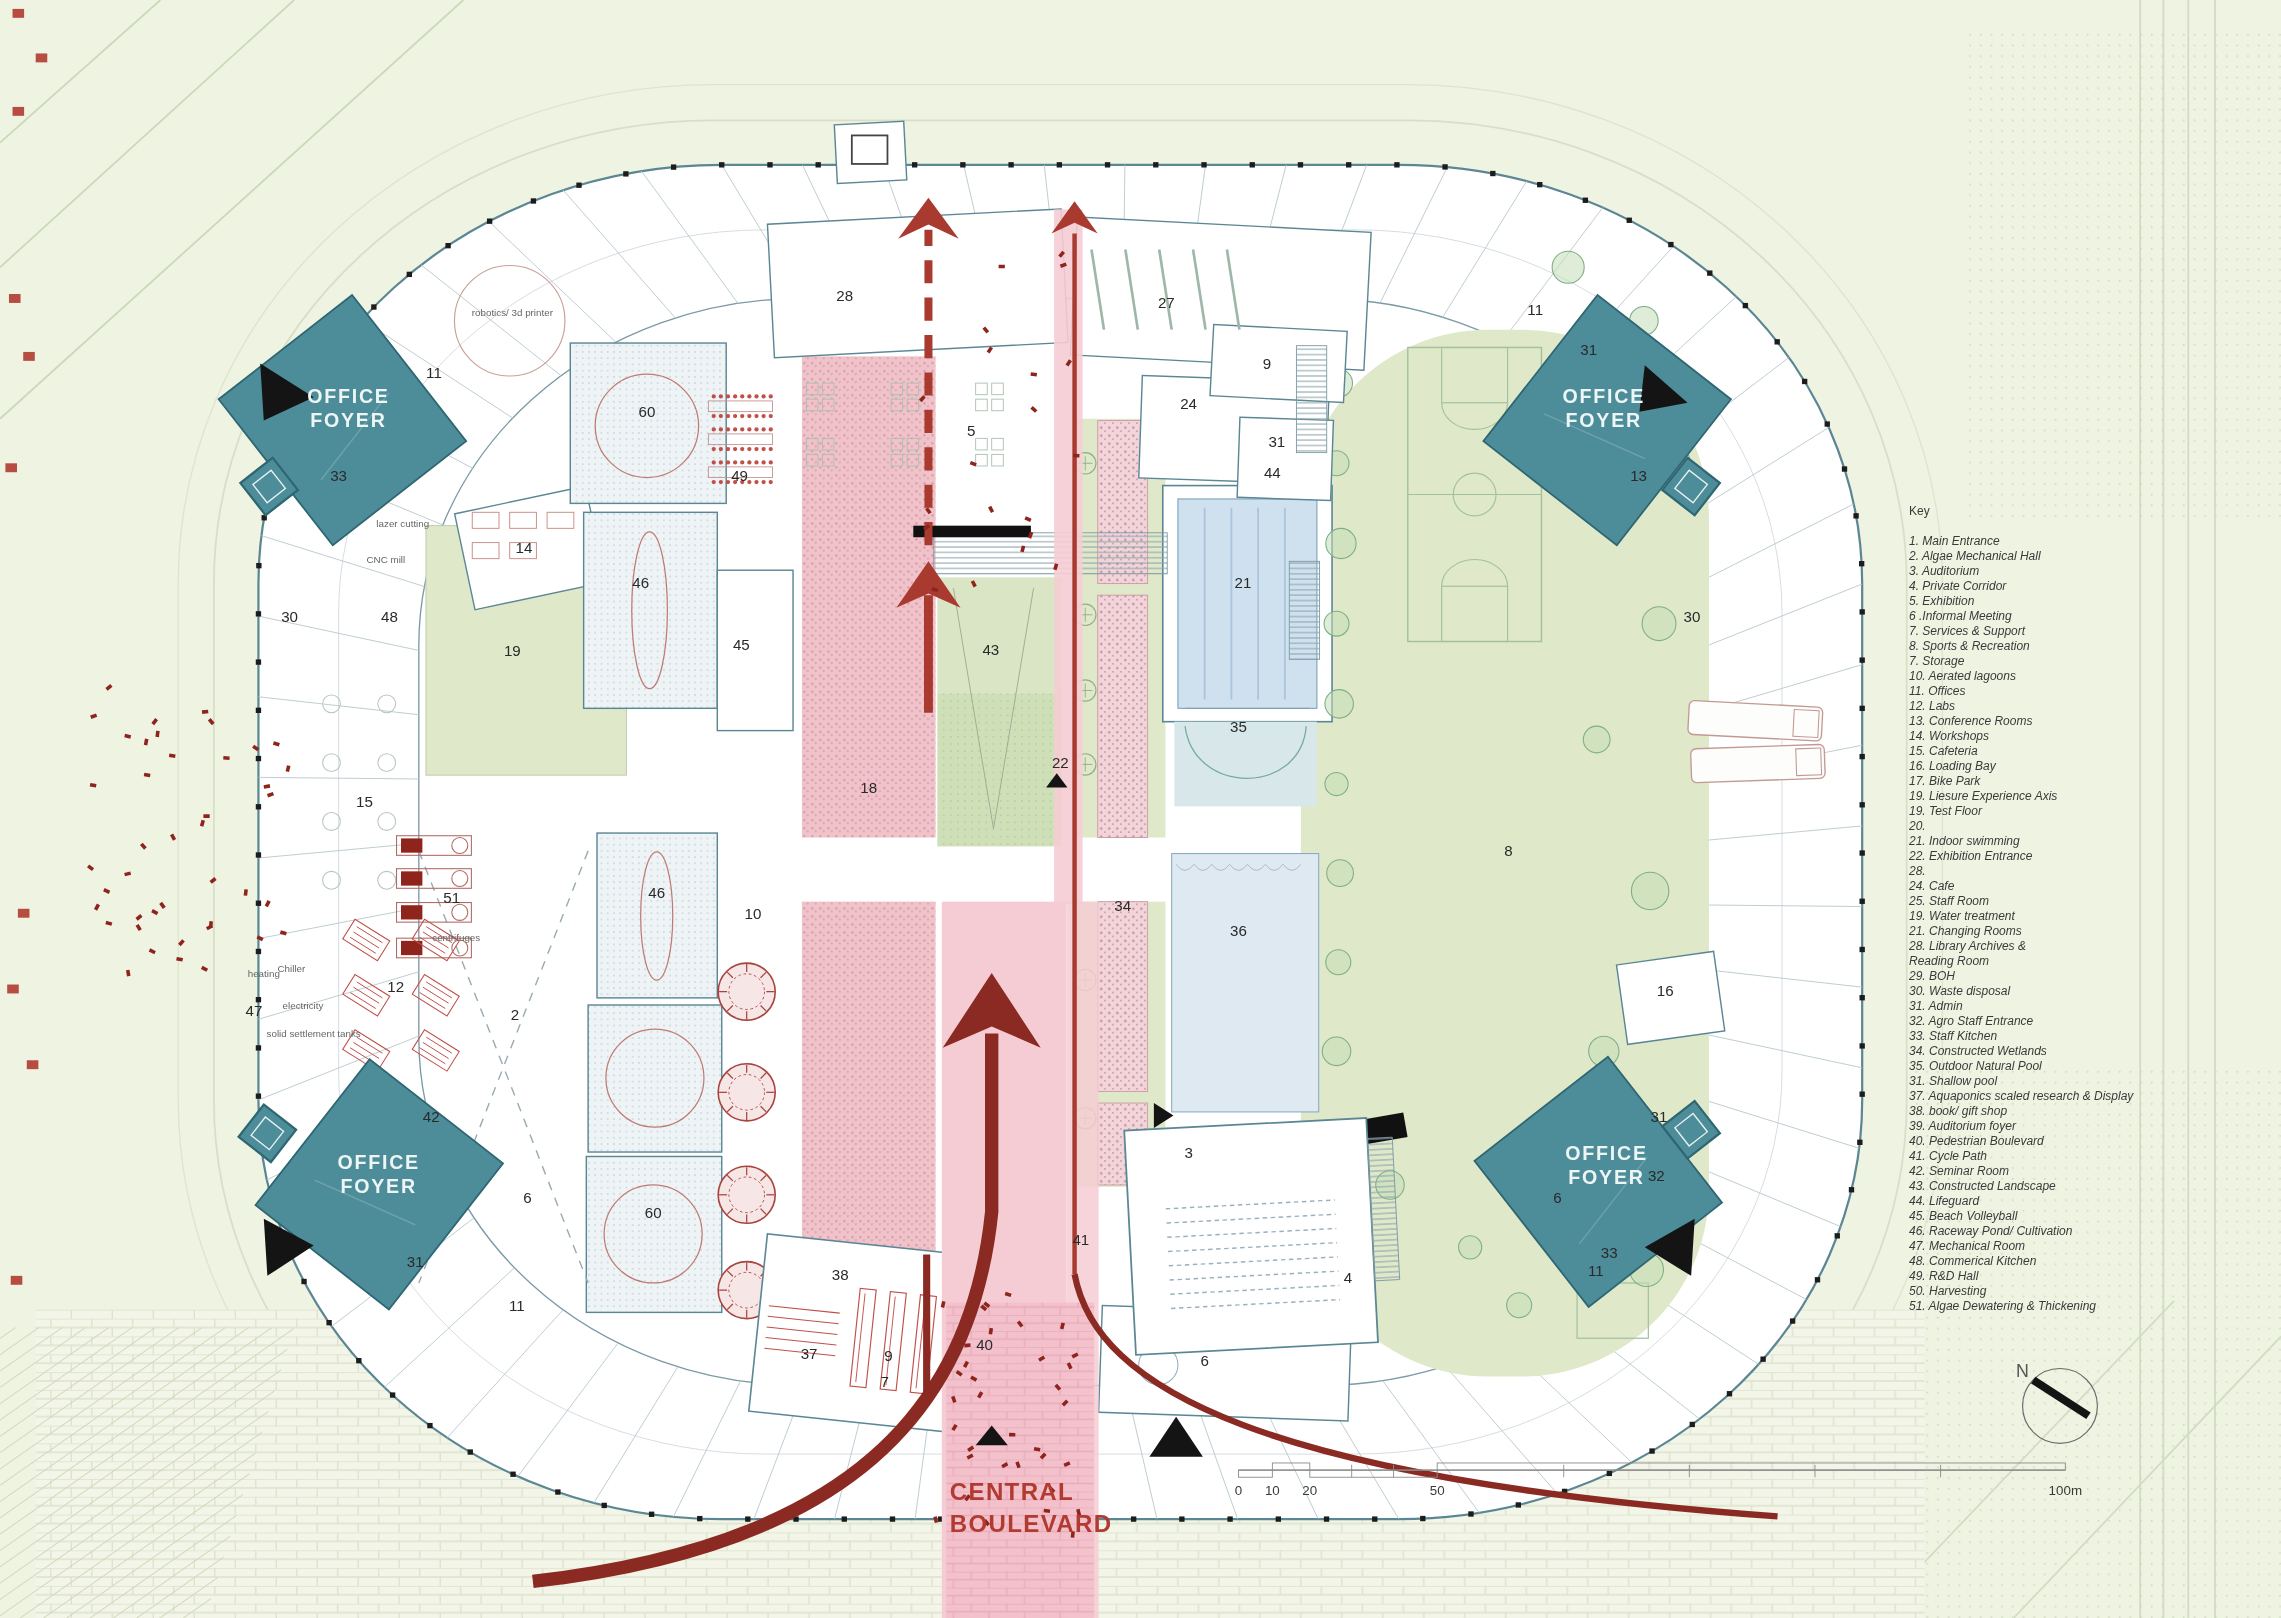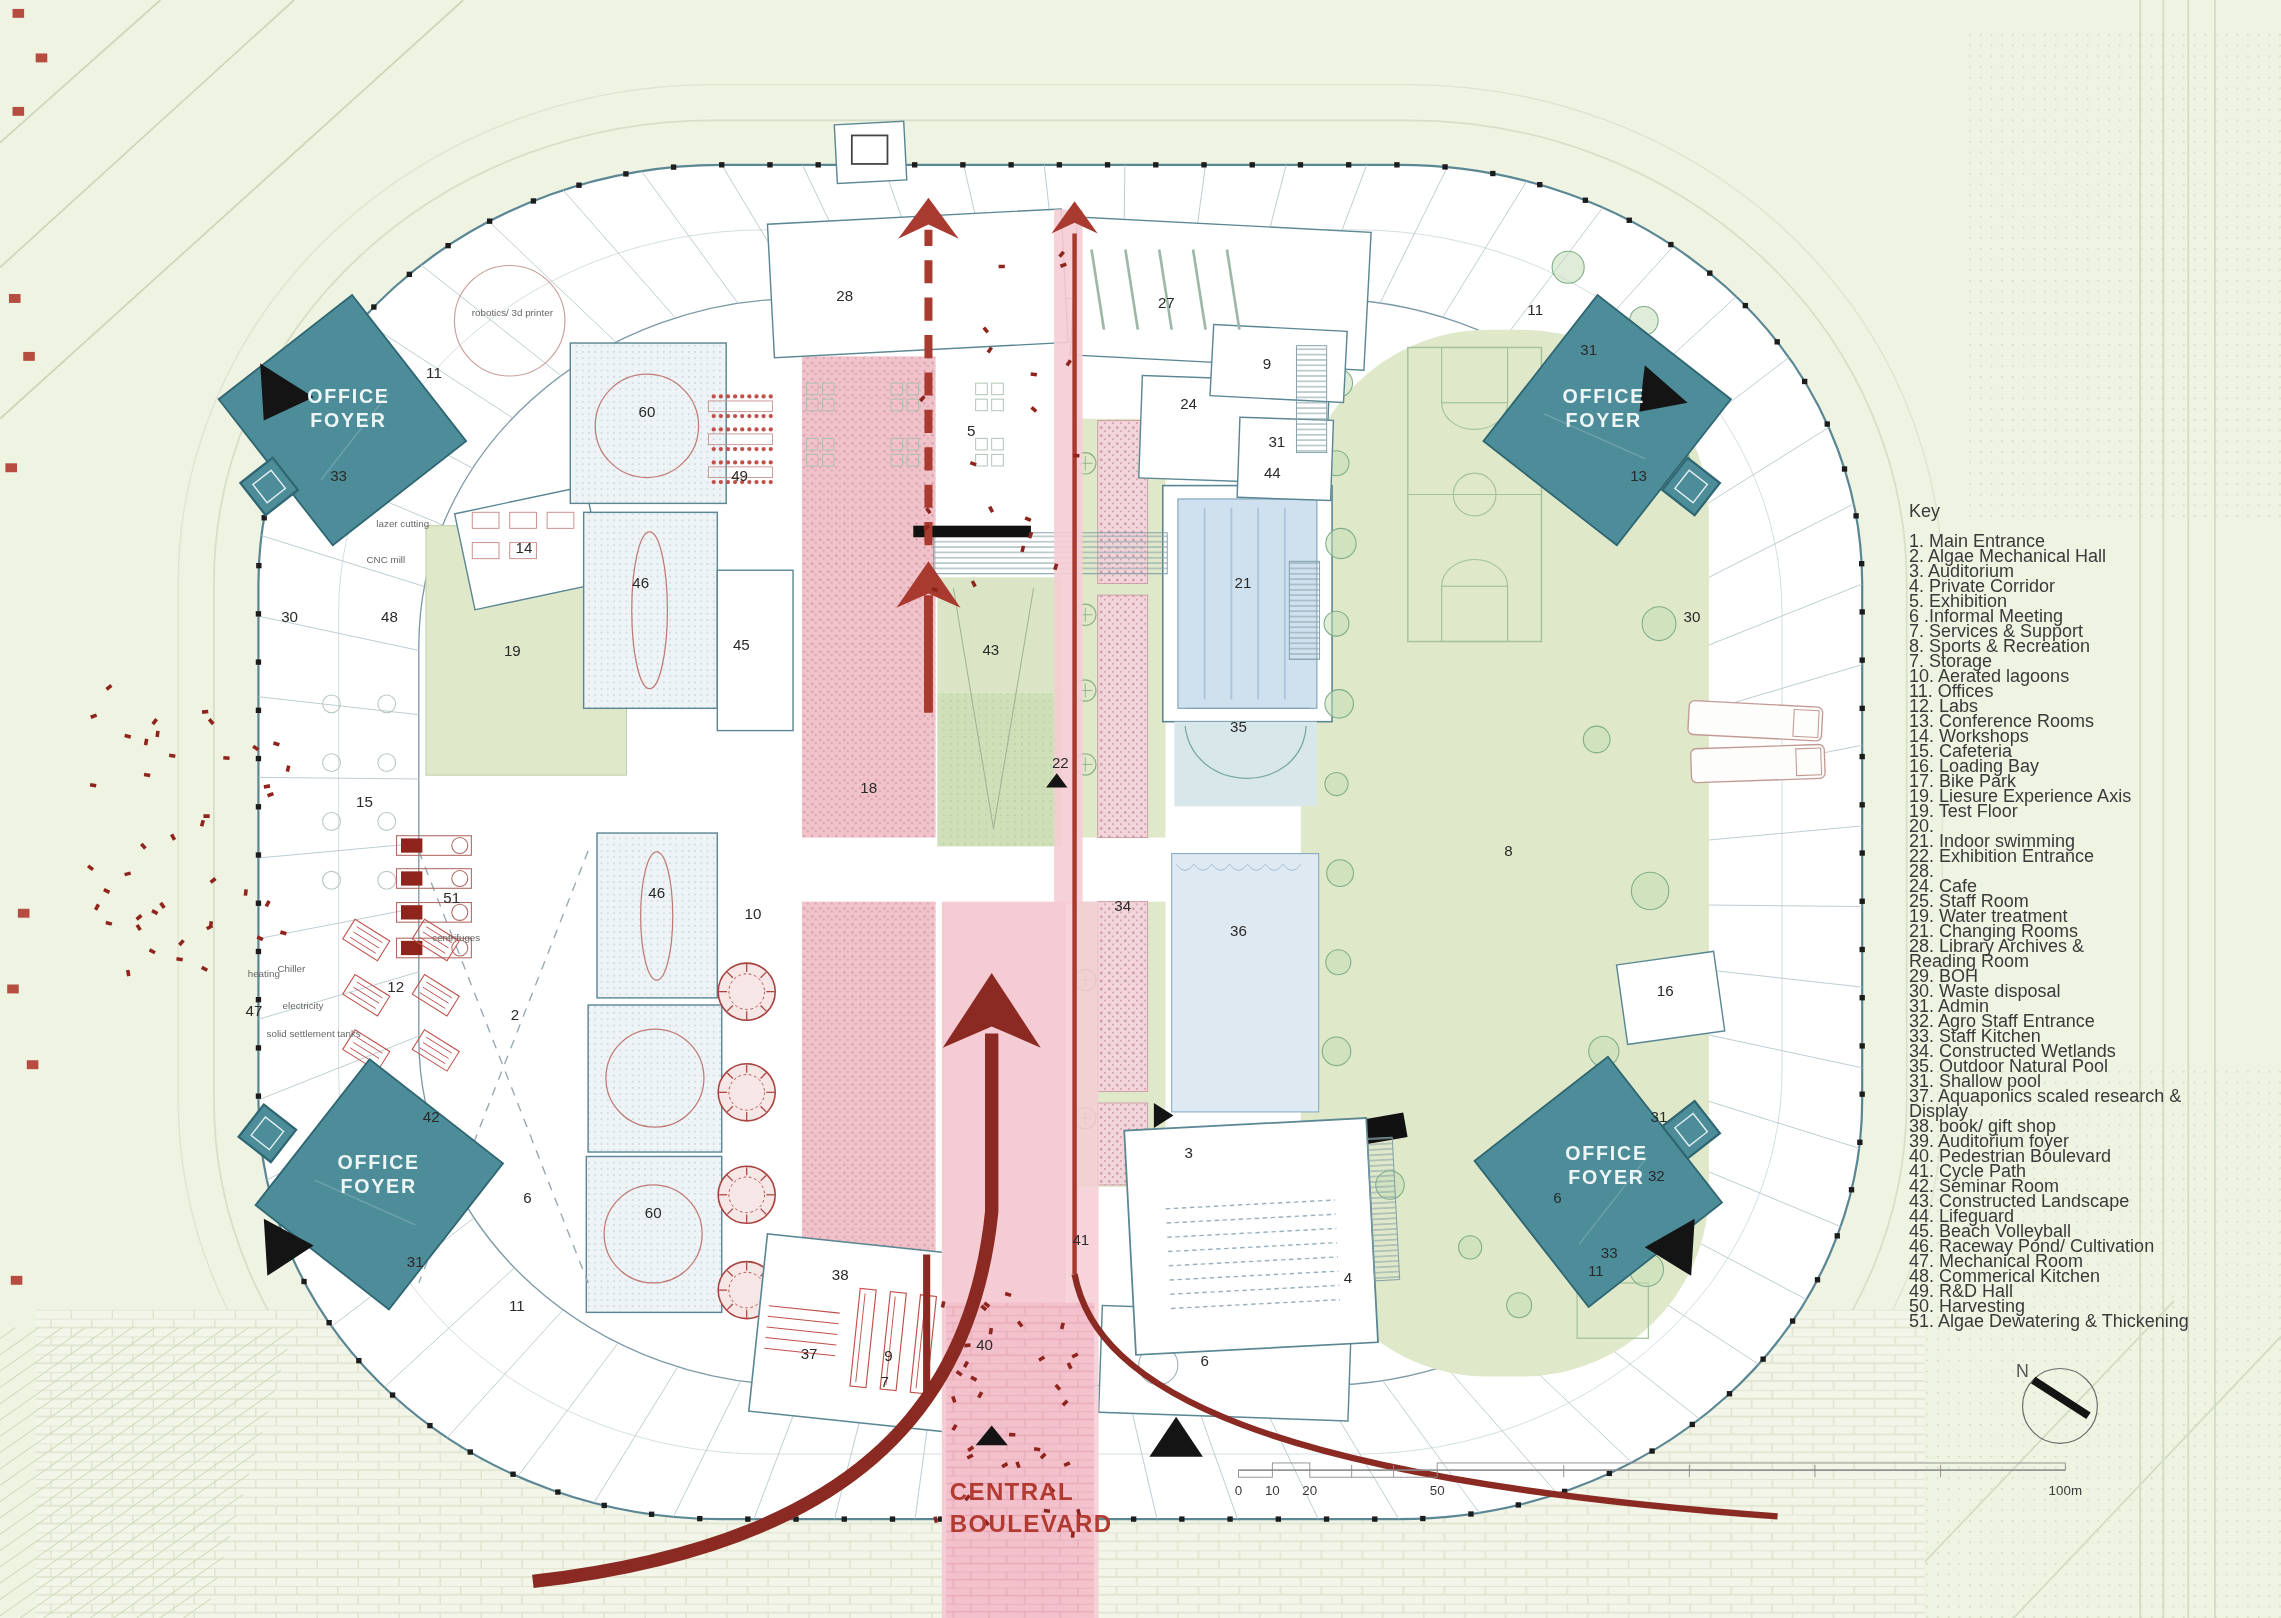--- a/index.html
+++ b/index.html
@@ -1,23 +1,23 @@
 <!DOCTYPE html>
 <html style="font-size:14.3px"><head>
 <meta charset="utf-8">
 <style>
   html,body{margin:0;padding:0;}
   body{width:2281px;height:1618px;position:relative;background:#eff3e2;
        font-family:"Liberation Sans",sans-serif;overflow:hidden;}
   svg{position:absolute;left:0;top:0;}
   .legend{position:absolute;left:1909px;top:504px;width:303px;color:#3a3a3a;
-          font-size:18px;line-height:15px;}
+          font-size:12px;line-height:15px;}
   .legend .ltitle{margin-bottom:15px;}
   .legend ol{list-style:none;margin:0;padding:0;}
-  .legend li{white-space:pre-line;}
+  .legend li{white-space:pre-line;font-style:italic;}
 </style>
 </head>
 <body>
 
 <svg id="plan" width="2281" height="1618" viewBox="0 0 2560 1816">
   <defs>
     <pattern id="bricks" width="46" height="20" patternUnits="userSpaceOnUse">
       <rect width="46" height="20" fill="#f2f5e7"></rect>
       <path d="M0,0H46M0,10H46M11,0V10M34,10V20" stroke="#dde3cd" stroke-width="1.5" fill="none"></path>
     </pattern>

